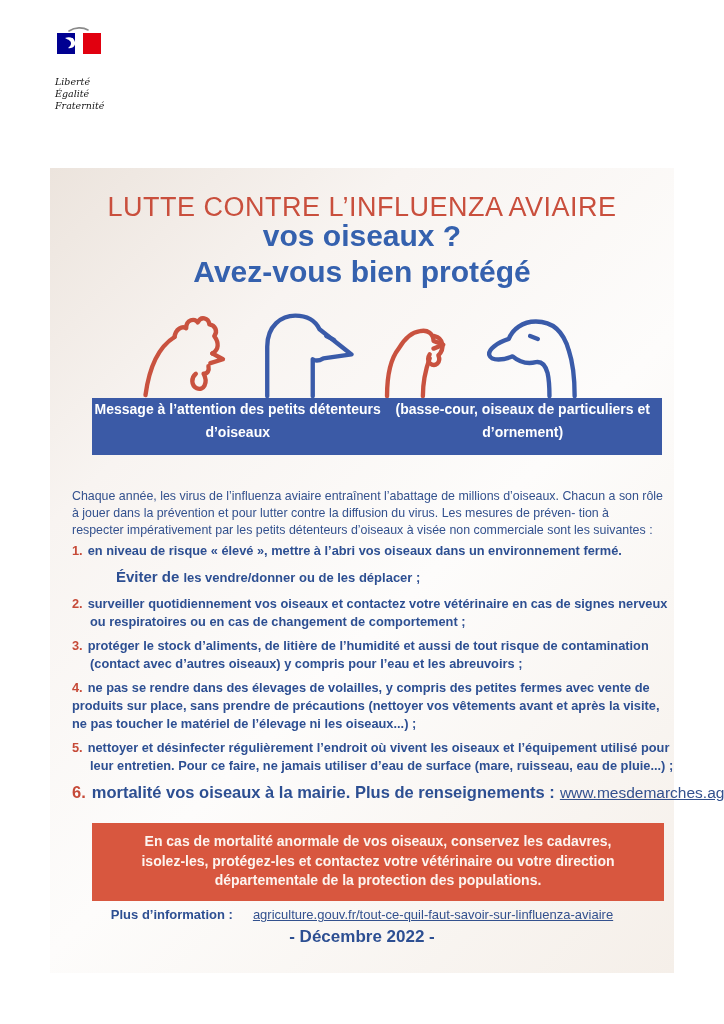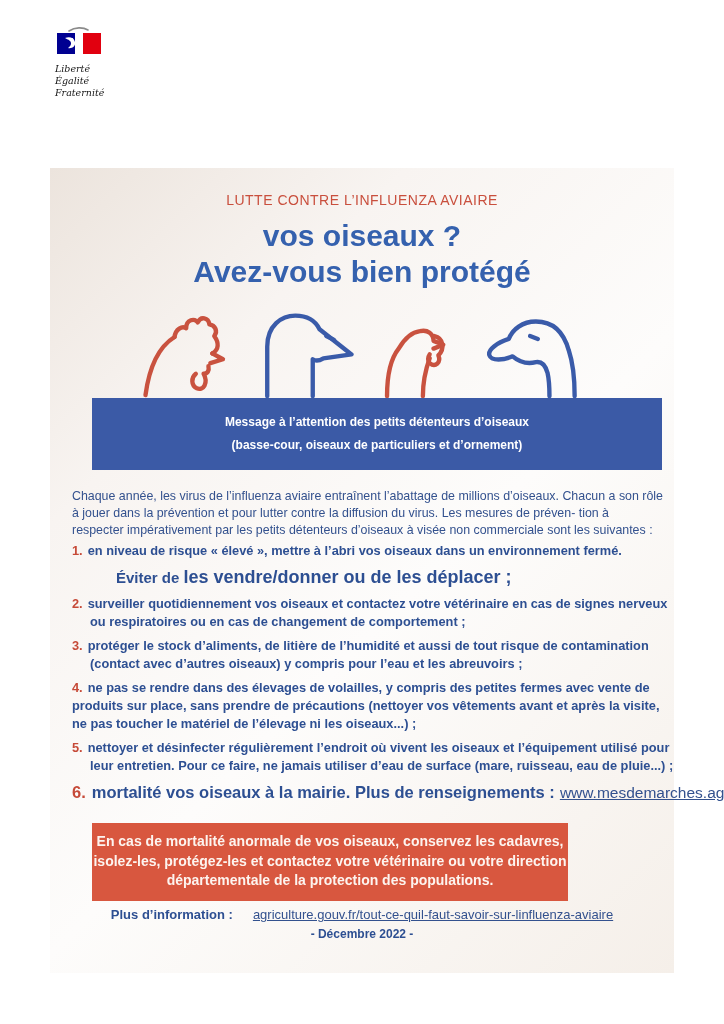--- a/index.html
+++ b/index.html
@@ -6,72 +6,72 @@
   body{
     width:724px;height:1024px;position:relative;overflow:hidden;
     background:#ffffff;
     font-family:"Liberation Sans",sans-serif;
     -webkit-font-smoothing:antialiased;
   }
   
   .gov{position:absolute;left:55px;top:26px;}
   .gov-flag{display:block;margin-bottom:6px;}
   .gov-name{font-size:13.5px;font-weight:bold;color:#161616;line-height:16.5px;letter-spacing:.3px;}
-  .gov-motto{margin-top:7px;font-family:"DejaVu Serif",serif;font-style:italic;font-size:9.5px;color:#161616;line-height:12px;}
+  .gov-motto{margin-top:20px;font-family:"DejaVu Serif",serif;font-style:italic;font-size:9.5px;color:#161616;line-height:12px;}
   
   .card{
     position:absolute;left:50px;top:168px;width:624px;height:805px;
     background:linear-gradient(135deg,#ece4dd 0%,#f8f4f1 25%,#fdfcfb 55%,#f5efe9 100%);
   }
   .kicker{
     position:absolute;top:24px;left:0;width:100%;text-align:center;
-    font-size:14px;font-weight:400;color:#c94f3d;letter-spacing:.5px;
+    font-size:27px;font-weight:400;color:#c94f3d;letter-spacing:.5px;
   }
   .big-title{
     position:absolute;top:50px;left:0;width:100%;text-align:center;
     font-size:30px;font-weight:bold;color:#3561ae;line-height:36px;
   }
   .birds{
     position:absolute;top:138px;left:0;width:100%;height:92px;
     display:flex;justify-content:center;align-items:flex-end;gap:6px;
   }
   .birds svg{display:block;}
   .banner{
-    position:absolute;top:230px;left:42px;width:570px;height:72px;
+    position:absolute;top:230px;left:42px;width:570px;height:57px;
     background:#3b5aa6;color:#ffffff;text-align:center;
-    font-size:12px;font-weight:bold;line-height:23px;
-    display:flex;flex-direction:column;justify-content:center;
+    font-size:14px;font-weight:bold;line-height:23px;
+    display:flex;justify-content:center;
   }
   .intro{
     position:absolute;top:320px;left:22px;width:592px;
     font-size:12.4px;color:#33518e;line-height:17px;font-weight:400;
   }
   .items{position:absolute;top:374px;left:22px;width:700px;}
   .iline{white-space:nowrap;font-size:12.8px;font-weight:bold;color:#2d4f92;line-height:18px;}
   .iline .num{color:#c64a38;margin-right:5px;}
   .cont-ind{padding-left:18px;}
   .item{margin-bottom:6px;}
   .eviter{white-space:nowrap;line-height:22px;margin-bottom:6px;}
   .eviter .lead{font-size:15px;font-weight:bold;color:#2d4f92;margin-left:44px;}
-  .eviter .rest{font-size:18px;font-weight:bold;color:#2d4f92;margin-left:4px;}
+  .eviter .rest{font-size:13px;font-weight:bold;color:#2d4f92;margin-left:4px;}
   .item6{white-space:nowrap;line-height:22px;margin-top:2px;}
   .item6 .num6{font-size:16.5px;font-weight:bold;color:#c64a38;margin-right:6px;}
   .item6 .bold6{font-size:16.5px;font-weight:bold;color:#2d4f92;}
   .item6 .link6{font-size:15.5px;font-weight:400;color:#33518e;text-decoration:underline;margin-left:5px;cursor:pointer;}
   .alert{
-    position:absolute;top:655px;left:42px;width:476px;
+    position:absolute;top:655px;left:42px;width:572px;
     background:#d8573f;color:#fdf4ef;text-align:center;
     font-size:14px;font-weight:bold;line-height:19.5px;
     padding:9px 0 10px 0;
   }
   .footer{position:absolute;top:738px;left:0;width:100%;text-align:center;}
   .footer .fline{font-size:13px;line-height:17px;white-space:nowrap;}
   .footer .flabel{font-weight:bold;color:#2d4f92;}
   .footer .flink{font-weight:400;color:#33518e;text-decoration:underline;margin-left:20px;cursor:pointer;}
-  .footer .fdate{margin-top:4px;font-size:12px;font-weight:bold;color:#2d4f92;}
+  .footer .fdate{margin-top:4px;font-size:17px;font-weight:bold;color:#2d4f92;}
 </style>
 </head>
 <body>
 
 <div class="gov">
   <svg class="gov-flag" width="50" height="30" viewBox="0 0 50 30">
     <path d="M14 5 C 20 1, 28 1, 33 4" fill="none" stroke="#8b8b8b" stroke-width="1.6" stroke-linecap="round"></path>
     <rect x="2" y="7" width="18" height="21" fill="#000091"></rect>
     <rect x="28" y="7" width="18" height="21" fill="#e1000f"></rect>
     <path d="M10 12 C 15 10, 19 12, 20 16 C 21 20, 17 23, 13 22 C 16 20, 17 17, 15 15 C 13 13, 11 13, 10 12 Z" fill="#ffffff"></path>

